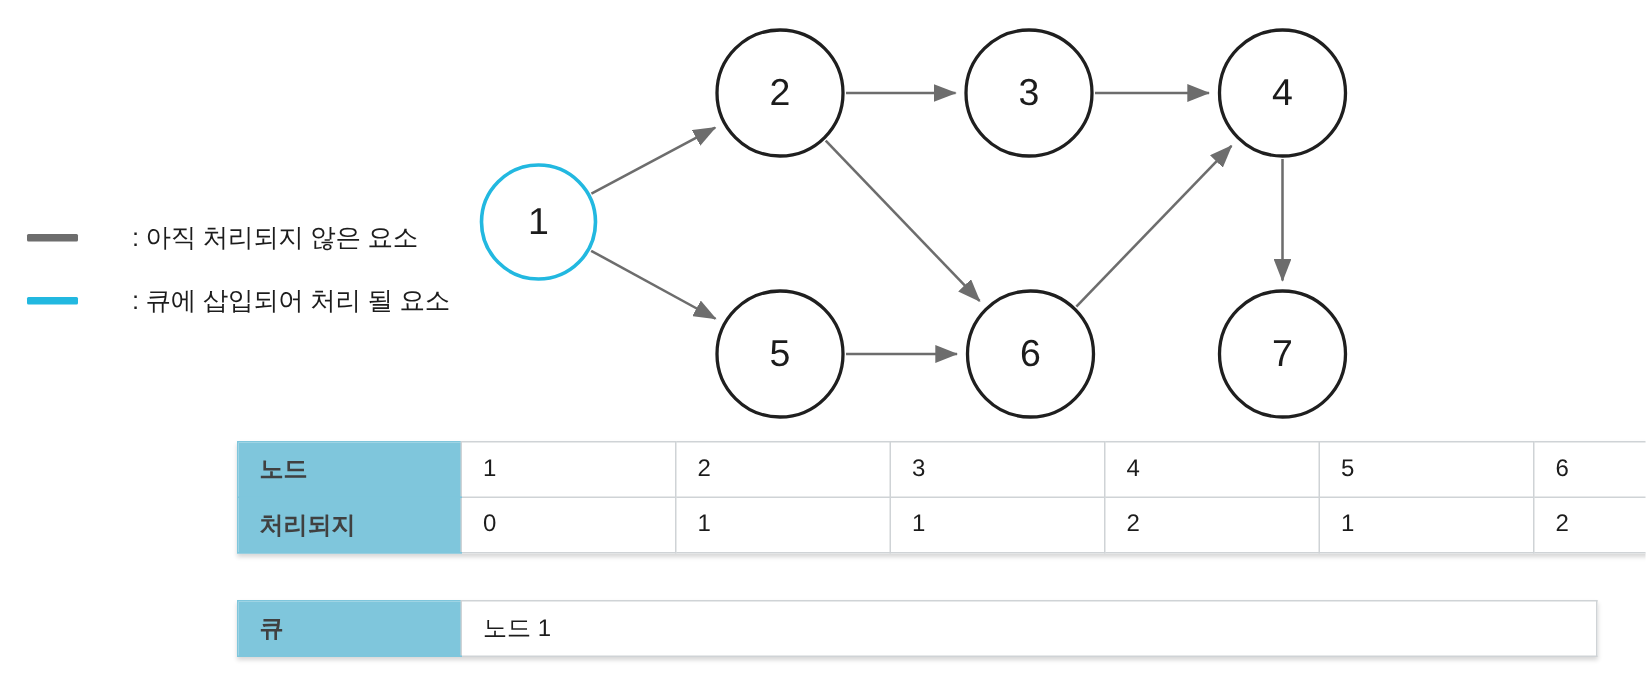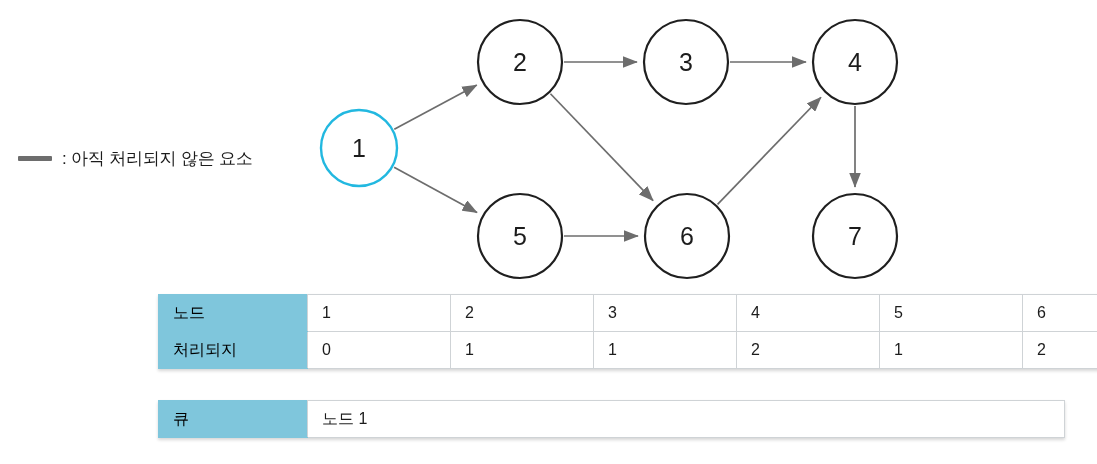--- a/index.html
+++ b/index.html
@@ -57,20 +57,21 @@
     width: 4px;
     height: 4px;
     background: #6d6d6d;
   }
   .legend-text {
     font-size: 17px;
     color: #1c1c1c;
     letter-spacing: -0.2px;
     white-space: nowrap;
     padding-left: 6px;
+    margin-left: 26px;
   }
 
   
   #graph {
     position: absolute;
     left: 300px;
     top: 0px;
   }
 
   
@@ -97,39 +98,45 @@
     font-size: 16px;
     font-weight: normal;
     color: #1c1c1c;
     padding: 0 14px;
     text-align: left;
     vertical-align: middle;
     background: #ffffff;
   }
   .tbl .hdr {
     background: #7fc6dc;
-    font-weight: normal;
-    color: #000000;
+    font-weight: bold;
+    color: #404040;
     width: 120px;
     border-color: #7fc6dc;
     border-right-color: #cfd3d6;
   }
   .tbl td.cell { width: 114px; }
   .tbl td.cell-last { width: auto; }
   #queue-table td.queue-val { width: auto; }
 </style>
 </head>
 <body>
 
 <div id="legend">
   <div class="legend-row">
     <span class="legend-marker">
       <span class="marker-solid-gray"></span>
     </span>
     <span class="legend-text">: 아직 처리되지 않은 요소</span>
+  </div>
+  <div class="legend-row">
+    <span class="legend-marker">
+      <span class="marker-solid-cyan"></span>
+    </span>
+    <span class="legend-text">: 큐에 삽입되어 처리 될 요소</span>
   </div>
 </div>
 
 <svg id="graph" width="640" height="290" viewBox="300 0 640 290">
   <defs>
     <marker id="arrowhead" markerWidth="9" markerHeight="7" refX="8.5" refY="3.5" orient="auto" markerUnits="strokeWidth">
       <path d="M0,0 L9,3.5 L0,7 z" fill="#6d6d6d"></path>
     </marker>
   </defs>
   <g id="edges-layer">

